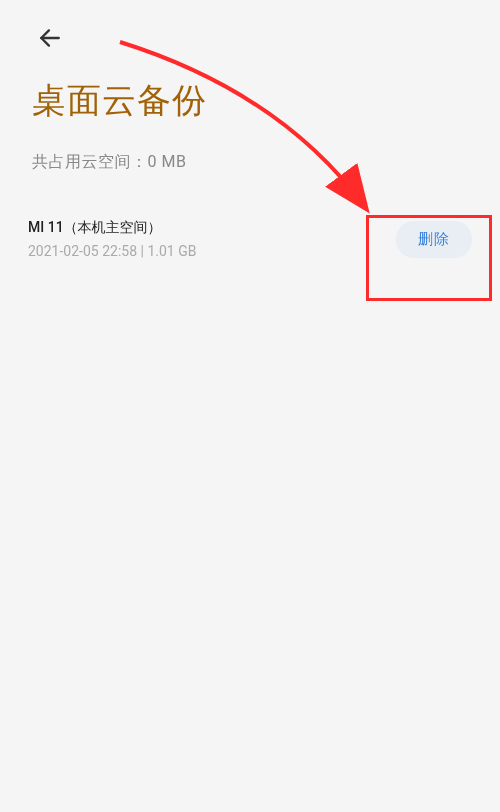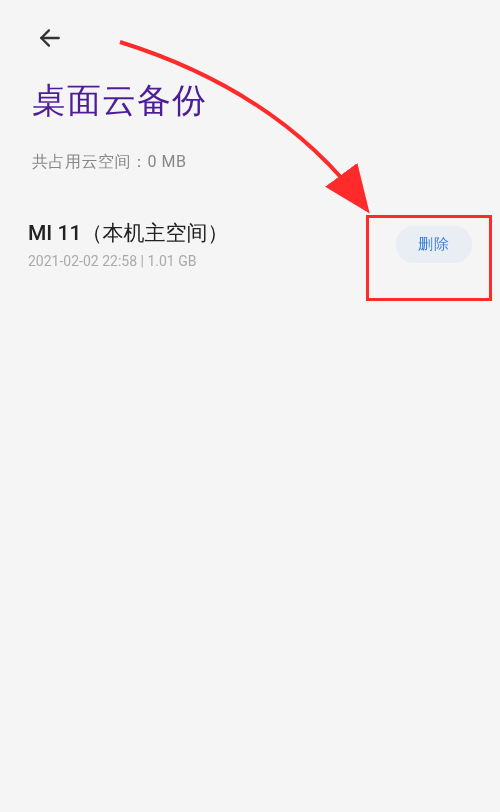--- a/index.html
+++ b/index.html
@@ -26,21 +26,21 @@
       height: 40px;
       cursor: pointer;
     }
     .back-button svg {
       width: 26px;
       height: 26px;
     }
     .page-title {
       font-size: 34px;
       font-weight: 400;
-      color: #4c1d95;
+      color: #a16207;
       margin: 18px 0 0 2px;
       letter-spacing: 1px;
     }
     .summary {
       padding: 28px 32px 0 32px;
       font-size: 16px;
       color: #888;
       letter-spacing: 0.5px;
     }
     .list {
@@ -51,21 +51,21 @@
       display: flex;
       align-items: center;
       justify-content: space-between;
       padding: 4px 4px;
     }
     .item-text {
       display: flex;
       flex-direction: column;
     }
     .item-title {
-      font-size: 21px;
+      font-size: 14px;
       color: #222;
       font-weight: 500;
       margin-bottom: 6px;
     }
     .item-sub {
       font-size: 14px;
       color: #aaa;
     }
     .delete-button {
       background: #e8eef3;
@@ -111,21 +111,21 @@
   </div>
   <h1 class="page-title">桌面云备份</h1>
 </div>
 
 <div class="summary">共占用云空间：0 MB</div>
 
 <div class="list">
   <div class="list-item">
     <div class="item-text">
       <div class="item-title">MI 11（本机主空间）</div>
-      <div class="item-sub">2021-02-02 22:58 | 1.01 GB</div>
+      <div class="item-sub">2021-02-05 22:58 | 1.01 GB</div>
     </div>
     <button class="delete-button">删除</button>
   </div>
 </div>
 
 <div class="annotation-box"></div>
 <svg class="annotation-arrow" viewBox="0 0 320 230">
   <defs>
     <marker id="arrowhead" markerWidth="12" markerHeight="10" refX="10" refY="5" orient="auto">
       <polygon points="0 0, 12 5, 0 10" fill="#ff2a2a"></polygon>

